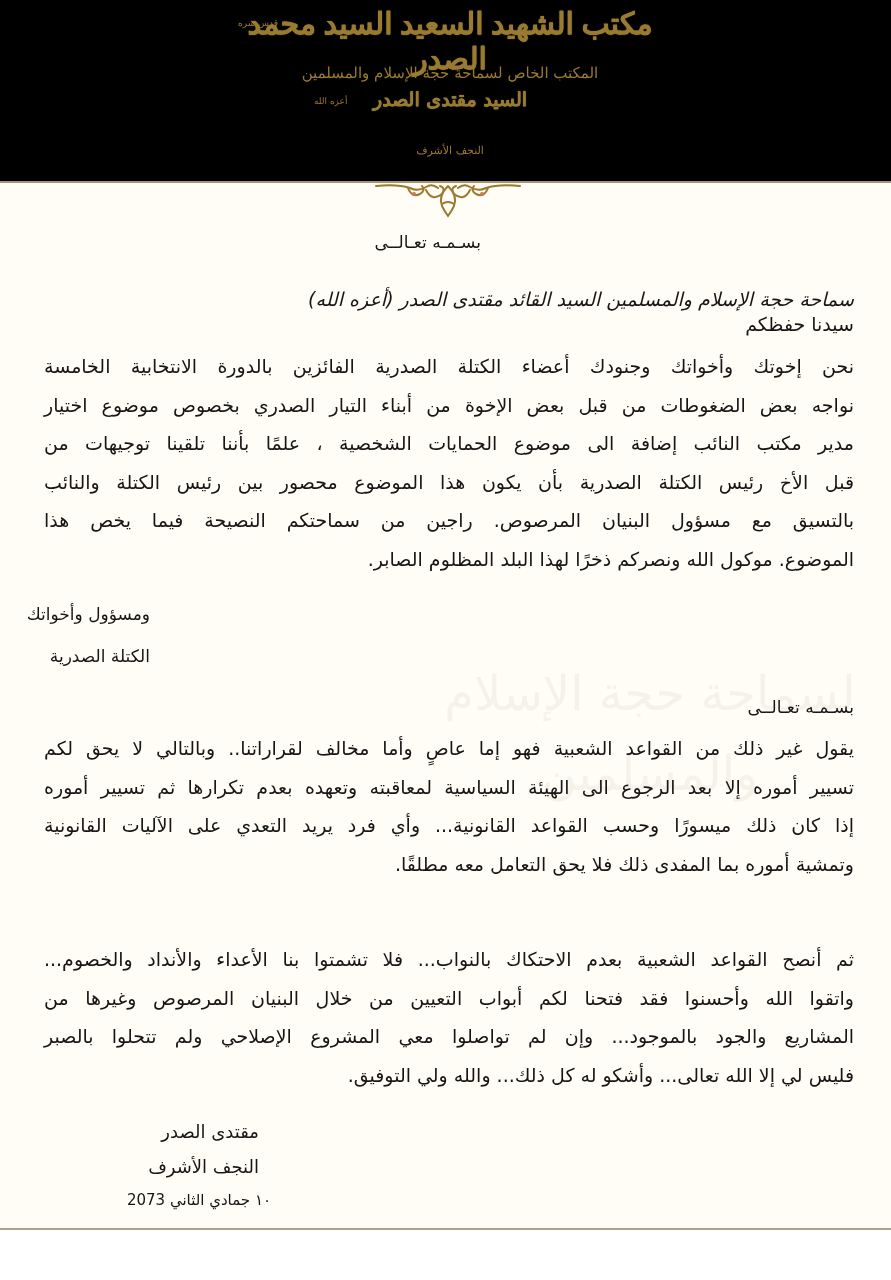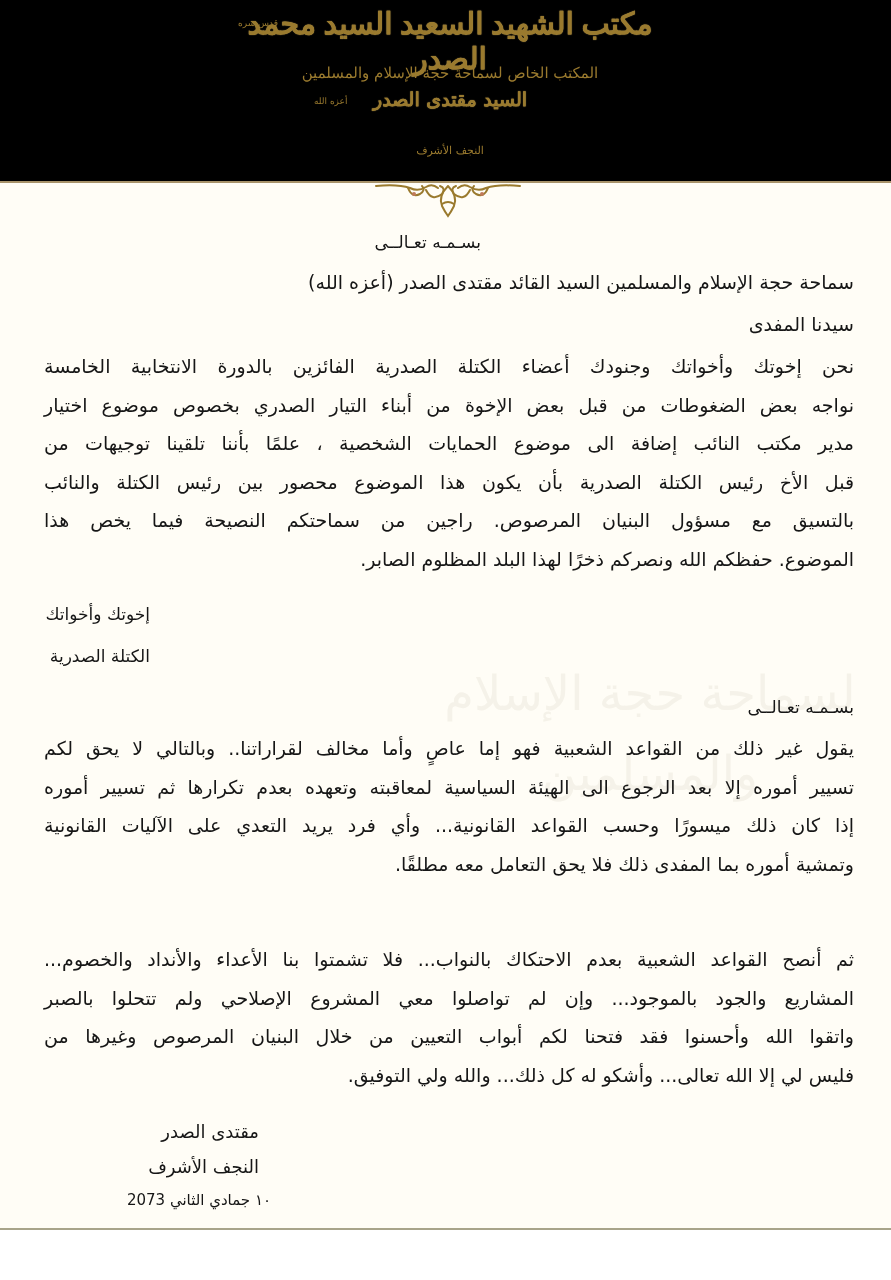--- a/index.html
+++ b/index.html
@@ -108,48 +108,48 @@
       <path d="M58 12 q6 12 16 4 q4 -6 -2 -8"></path>
       <path d="M102 12 q-6 12 -16 4 q-4 -6 2 -8"></path>
       <path d="M80 8 q-10 10 -6 20 q3 6 6 10 q3 -4 6 -10 q4 -10 -6 -20"></path>
       <path d="M74 26 q6 -4 12 0"></path>
     </g>
     <circle cx="46" cy="16" r="2" fill="#c07a5a"></circle>
     <circle cx="114" cy="16" r="2" fill="#c07a5a"></circle>
   </svg>
 
   <div class="text bism" style="top:232px; right:410px;">بسـمـه تعـالــى</div>
-  <div class="text" style="top:271px; right:37px;">سماحة حجة الإسلام والمسلمين السيد القائد مقتدى الصدر (أعزه الله)</div>
-  <div class="text" style="top:313px; right:37px;">سيدنا المفدى</div>
+  <div class="text" style="top:288px; right:37px;font-style:italic;">سماحة حجة الإسلام والمسلمين السيد القائد مقتدى الصدر (أعزه الله)</div>
+  <div class="text" style="top:313px; right:37px;">سيدنا حفظكم</div>
 
   <div class="para" style="top:347px; right:37px; width:817px;">
     <span class="line">نحن إخوتك وأخواتك وجنودك أعضاء الكتلة الصدرية الفائزين بالدورة الانتخابية الخامسة</span>
     <span class="line">نواجه بعض الضغوطات من قبل بعض الإخوة من أبناء التيار الصدري بخصوص موضوع اختيار</span>
     <span class="line">مدير مكتب النائب إضافة الى موضوع الحمايات الشخصية ، علمًا بأننا تلقينا توجيهات من</span>
     <span class="line">قبل الأخ رئيس الكتلة الصدرية بأن يكون هذا الموضوع محصور بين رئيس الكتلة والنائب</span>
     <span class="line">بالتسيق مع مسؤول البنيان المرصوص. راجين من سماحتكم النصيحة فيما يخص هذا</span>
-    <span class="line last">الموضوع. حفظكم الله ونصركم ذخرًا لهذا البلد المظلوم الصابر.</span>
+    <span class="line last">الموضوع. موكول الله ونصركم ذخرًا لهذا البلد المظلوم الصابر.</span>
   </div>
 
-  <div class="sig" style="top:604px; right:741px;">إخوتك وأخواتك</div>
+  <div class="sig" style="top:604px; right:741px;">ومسؤول وأخواتك</div>
   <div class="sig" style="top:646px; right:741px;">الكتلة الصدرية</div>
 
   <div class="text bism" style="top:697px; right:37px;">بسـمـه تعـالــى</div>
 
   <div class="para" style="top:729px; right:37px; width:817px;">
     <span class="line">يقول غير ذلك من القواعد الشعبية فهو إما عاصٍ وأما مخالف لقراراتنا.. وبالتالي لا يحق لكم</span>
     <span class="line">تسيير أموره إلا بعد الرجوع الى الهيئة السياسية لمعاقبته وتعهده بعدم تكرارها ثم تسيير أموره</span>
     <span class="line">إذا كان ذلك ميسورًا وحسب القواعد القانونية... وأي فرد يريد التعدي على الآليات القانونية</span>
     <span class="line last">وتمشية أموره بما المفدى ذلك فلا يحق التعامل معه مطلقًا.</span>
   </div>
 
   <div class="para" style="top:940px; right:37px; width:817px;">
     <span class="line">ثم أنصح القواعد الشعبية بعدم الاحتكاك بالنواب... فلا تشمتوا بنا الأعداء والأنداد والخصوم...</span>
+    <span class="line">واتقوا الله وأحسنوا فقد فتحنا لكم أبواب التعيين من خلال البنيان المرصوص وغيرها من</span>
     <span class="line">المشاريع والجود بالموجود... وإن لم تواصلوا معي المشروع الإصلاحي ولم تتحلوا بالصبر</span>
-    <span class="line">واتقوا الله وأحسنوا فقد فتحنا لكم أبواب التعيين من خلال البنيان المرصوص وغيرها من</span>
     <span class="line last">فليس لي إلا الله تعالى... وأشكو له كل ذلك... والله ولي التوفيق.</span>
   </div>
 
   <div class="sig" style="top:1121px; right:632px; font-size:18px;margin-left:9px;">مقتدى الصدر</div>
   <div class="sig" style="top:1156px; right:632px; font-size:18px;">النجف الأشرف</div>
   <div class="sig" style="top:1191px; right:620px; font-size:15px;">١٠ جمادي الثاني 2073</div>
 
   <div class="footer-rule"></div>
 </div>
 

